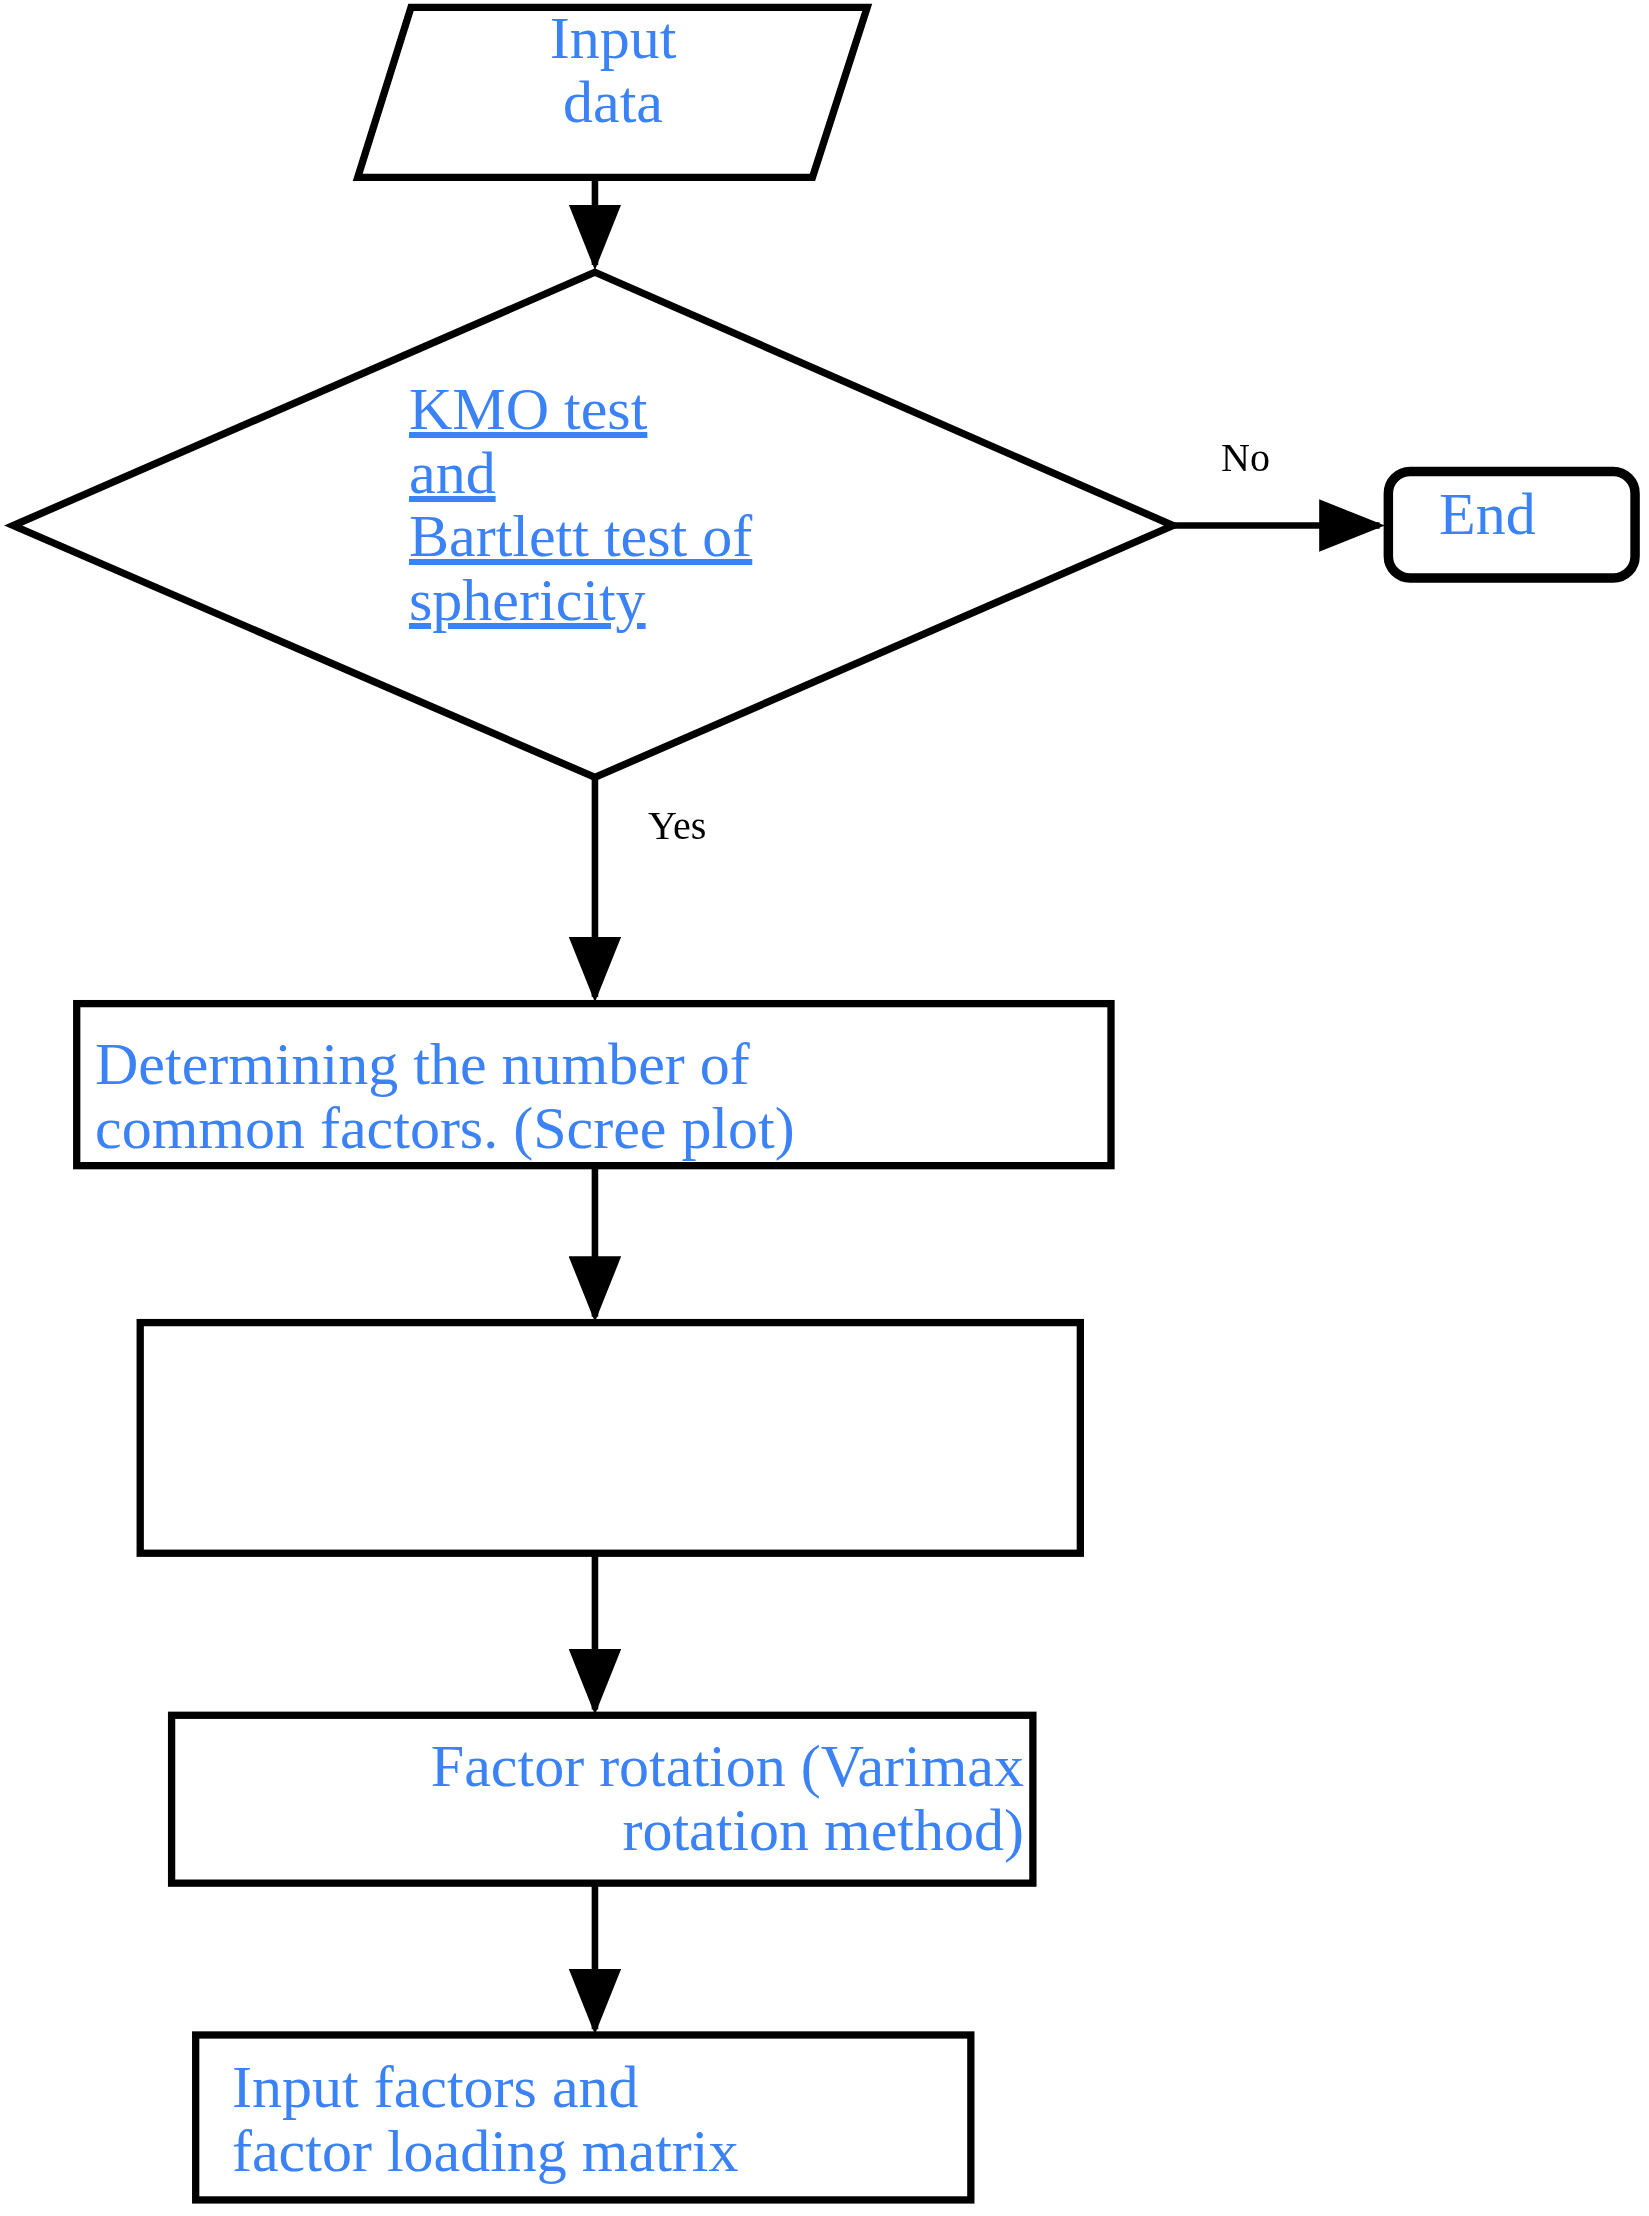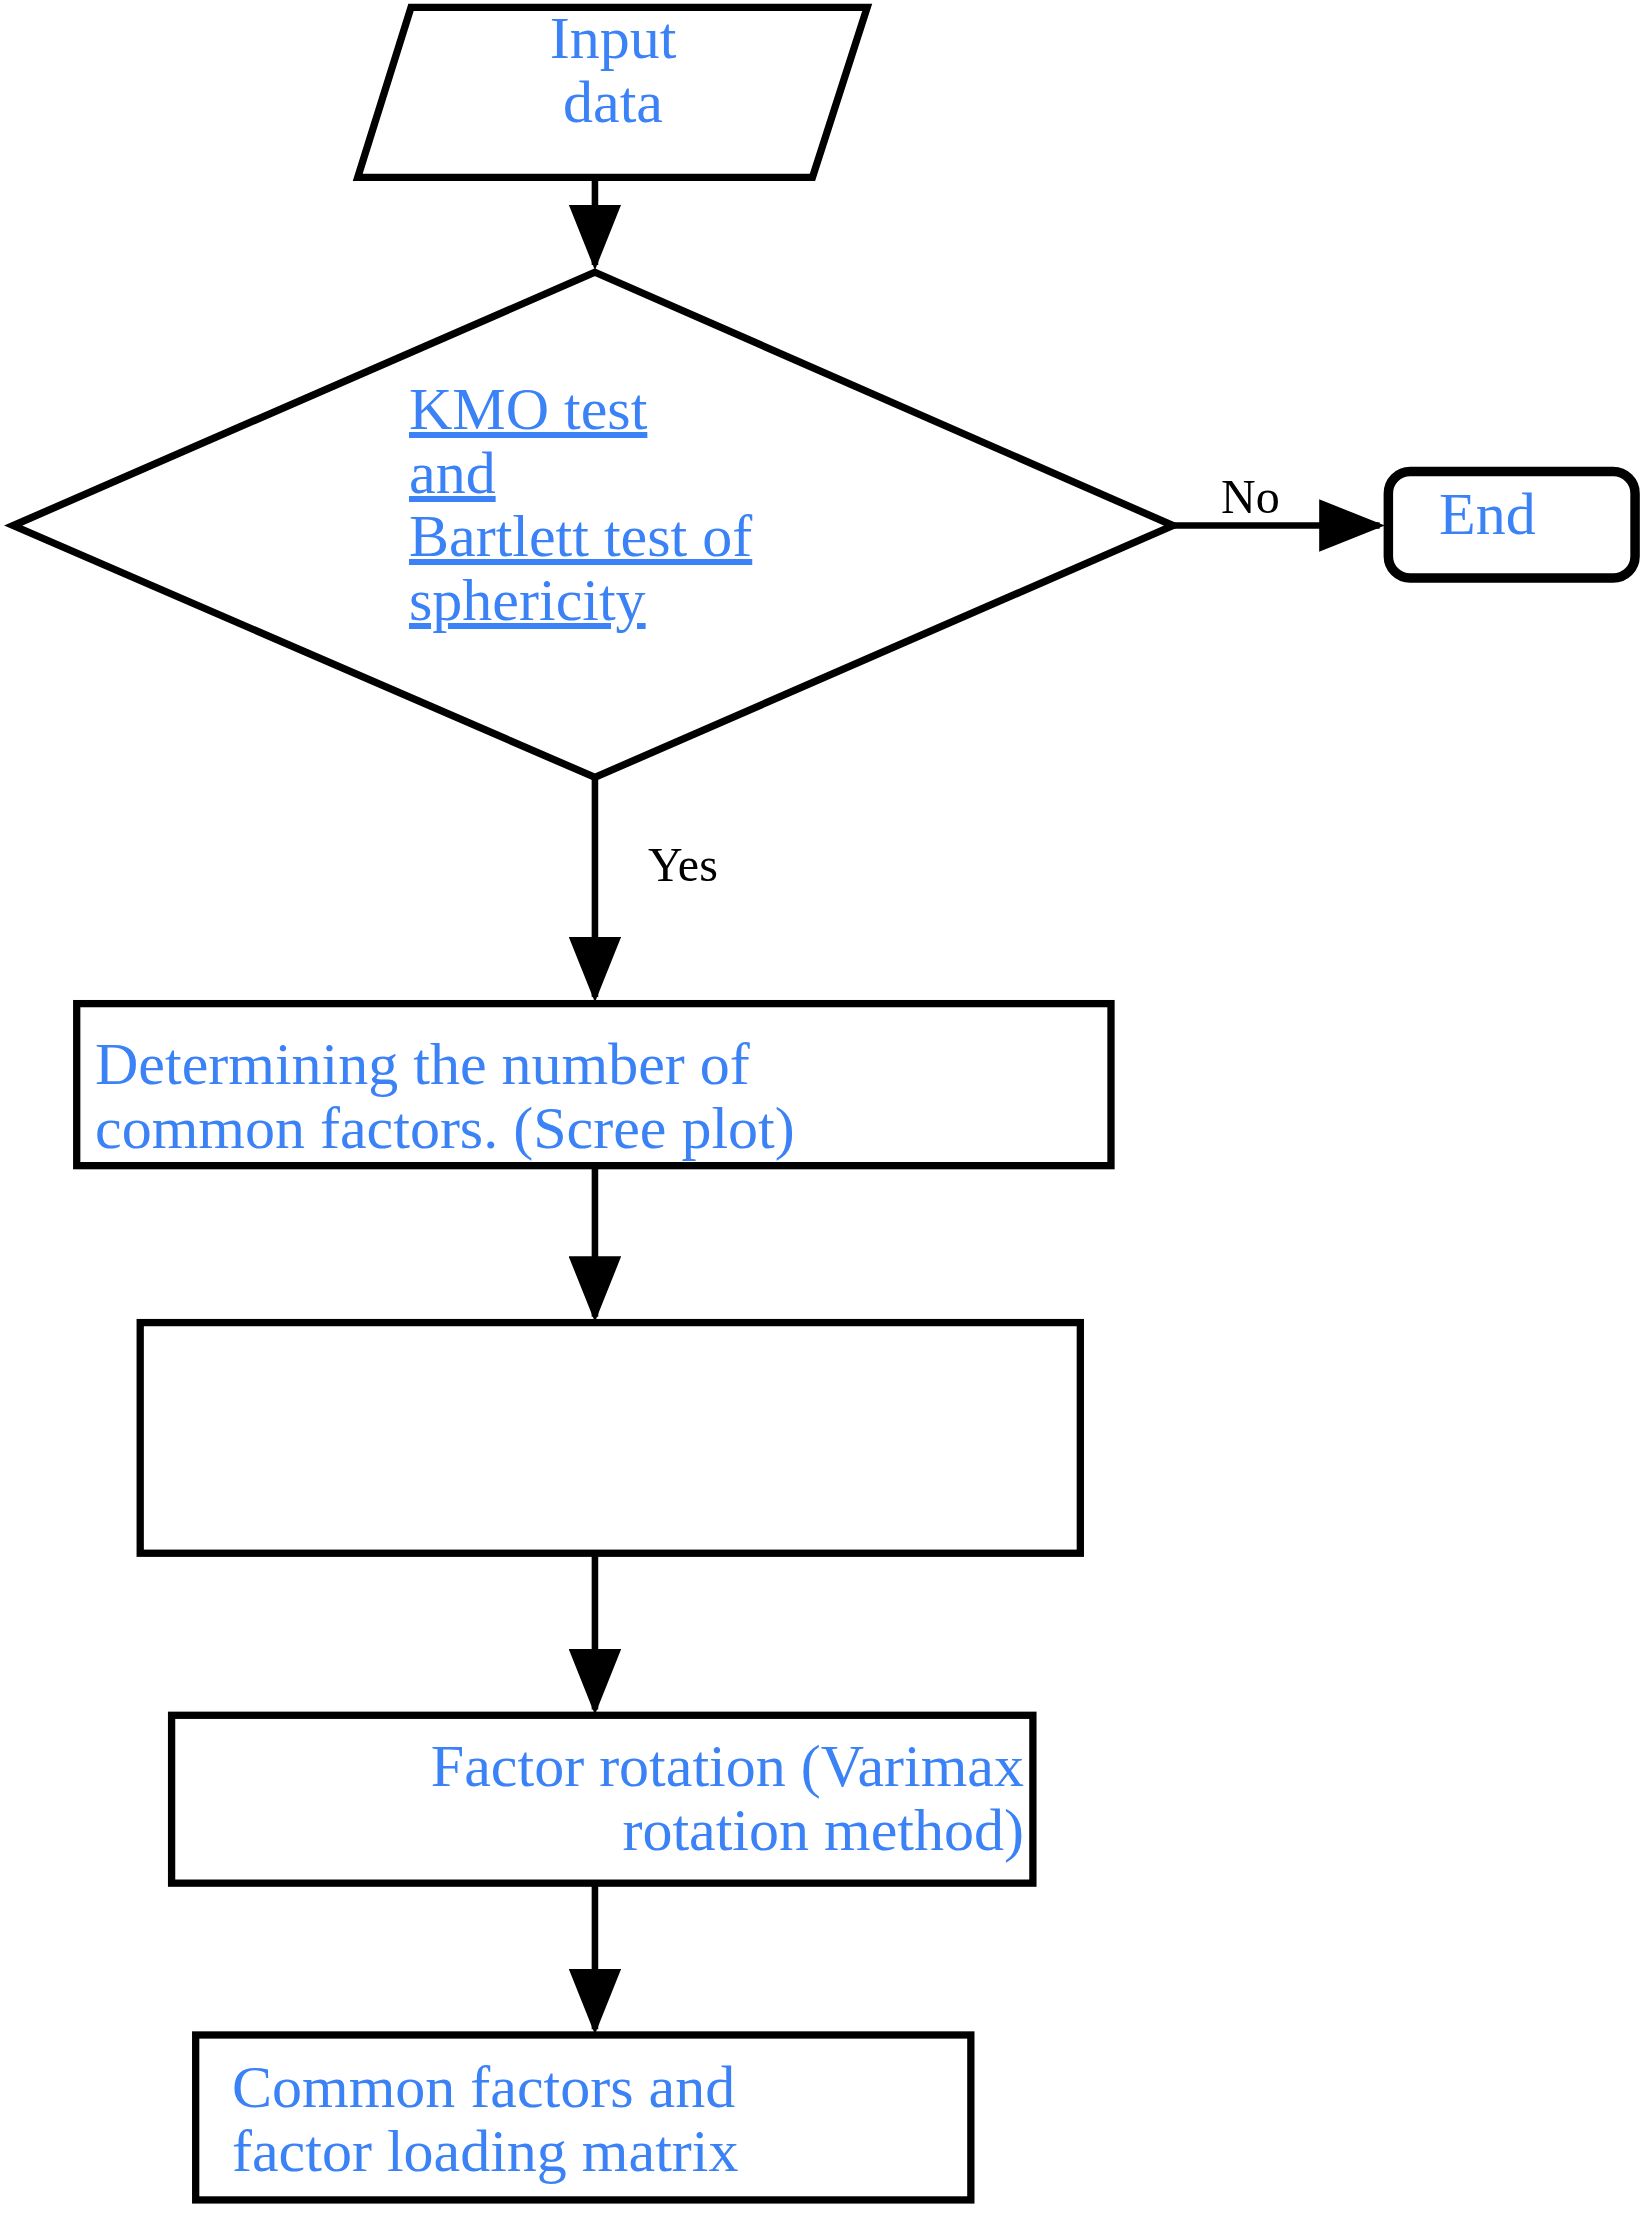--- a/index.html
+++ b/index.html
@@ -28,24 +28,23 @@
     font-family: "Liberation Serif", "DejaVu Serif", serif;
     font-size: 60px;
     line-height: 1.06;
     white-space: pre-line;
     pointer-events: none;
   }
   .edge-label {
     position: absolute;
     color: #000000;
     font-family: "Liberation Serif", "DejaVu Serif", serif;
-    font-size: 48px;
+    font-size: 40px;
     line-height: 1.0;
     white-space: pre;
-    margin-top: 35px;
   }
   #t-input   { left: 511px;  top: 7.3px;   text-align: center; width: 204px; }
   #t-decision{ left: 409px;  top: 378px;  text-align: left;   width: 657px; text-decoration: underline; }
   #t-end     { left: 1427px; top: 483px;  text-align: left;   width: 219px; margin-left: 12px; }
   #t-box1    { left: 95px;  top: 1021px; text-align: left;   width: 1007px; margin-top: 12px; }
   #t-box2    { left: 157px;  top: 1343px; text-align: left;   width: 913px; }
   #t-box3    { left: 206px;  top: 1735px; text-align: right;   width: 818px; }
   #t-box4    { left: 232px;  top: 2056px; text-align: left;   width: 730px; }
   #lbl-no    { left: 1221px; top: 438px; }
   #lbl-yes   { left: 648px;  top: 806px; }
@@ -99,21 +98,21 @@
 
   <div class="node-text" id="t-end">End</div>
 
   <div class="node-text" id="t-box1">Determining the number of
 common factors. (Scree plot)</div>
 
 
   <div class="node-text" id="t-box3">Factor rotation (Varimax
 rotation method)</div>
 
-  <div class="node-text" id="t-box4">Common factors and
+  <div class="node-text" id="t-box4">Input factors and
 factor loading matrix</div>
 
   <div class="edge-label" id="lbl-no">No</div>
 
   <div class="edge-label" id="lbl-yes">Yes</div>
 
 </div>
 
 
 </body></html>

